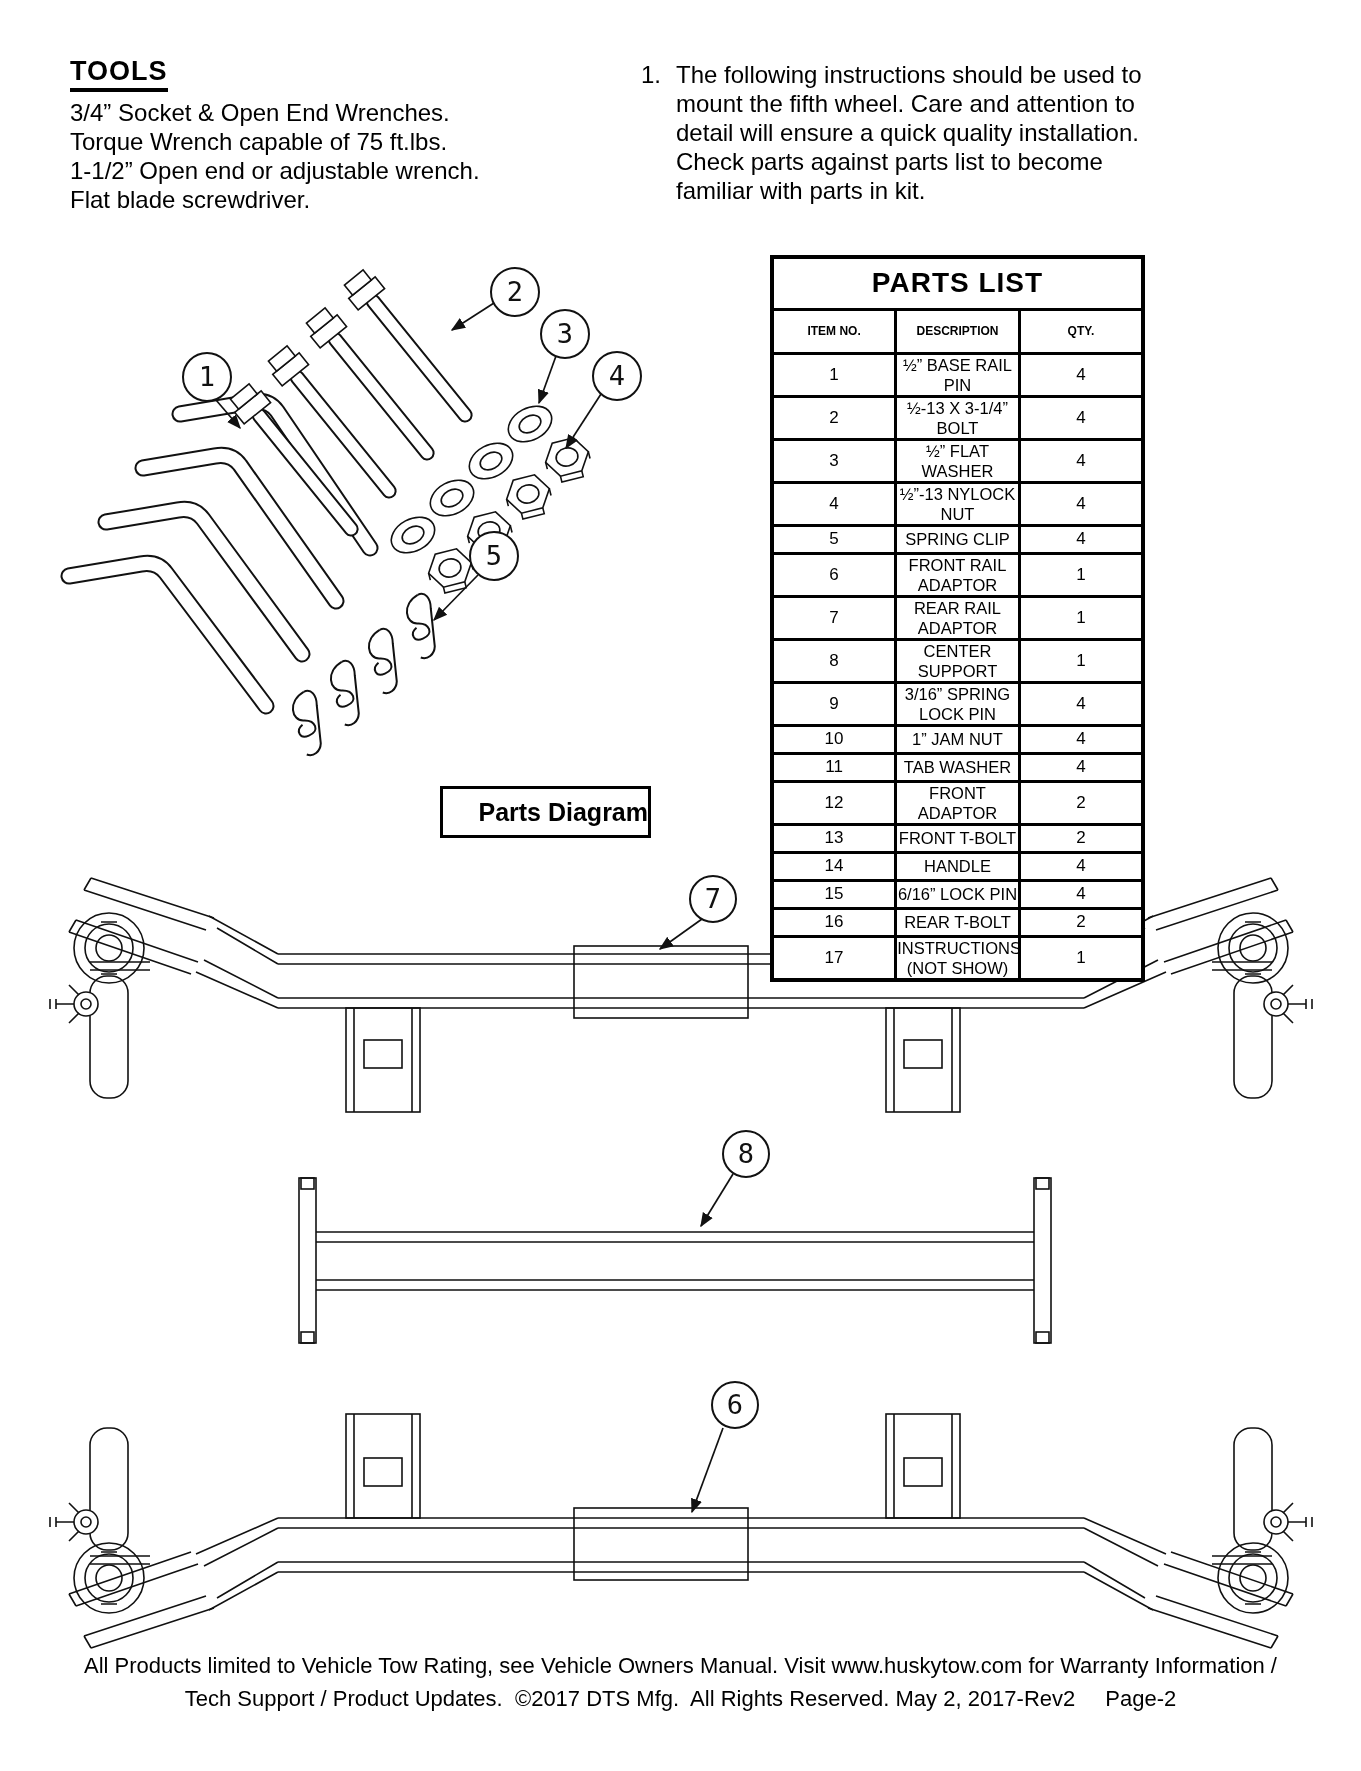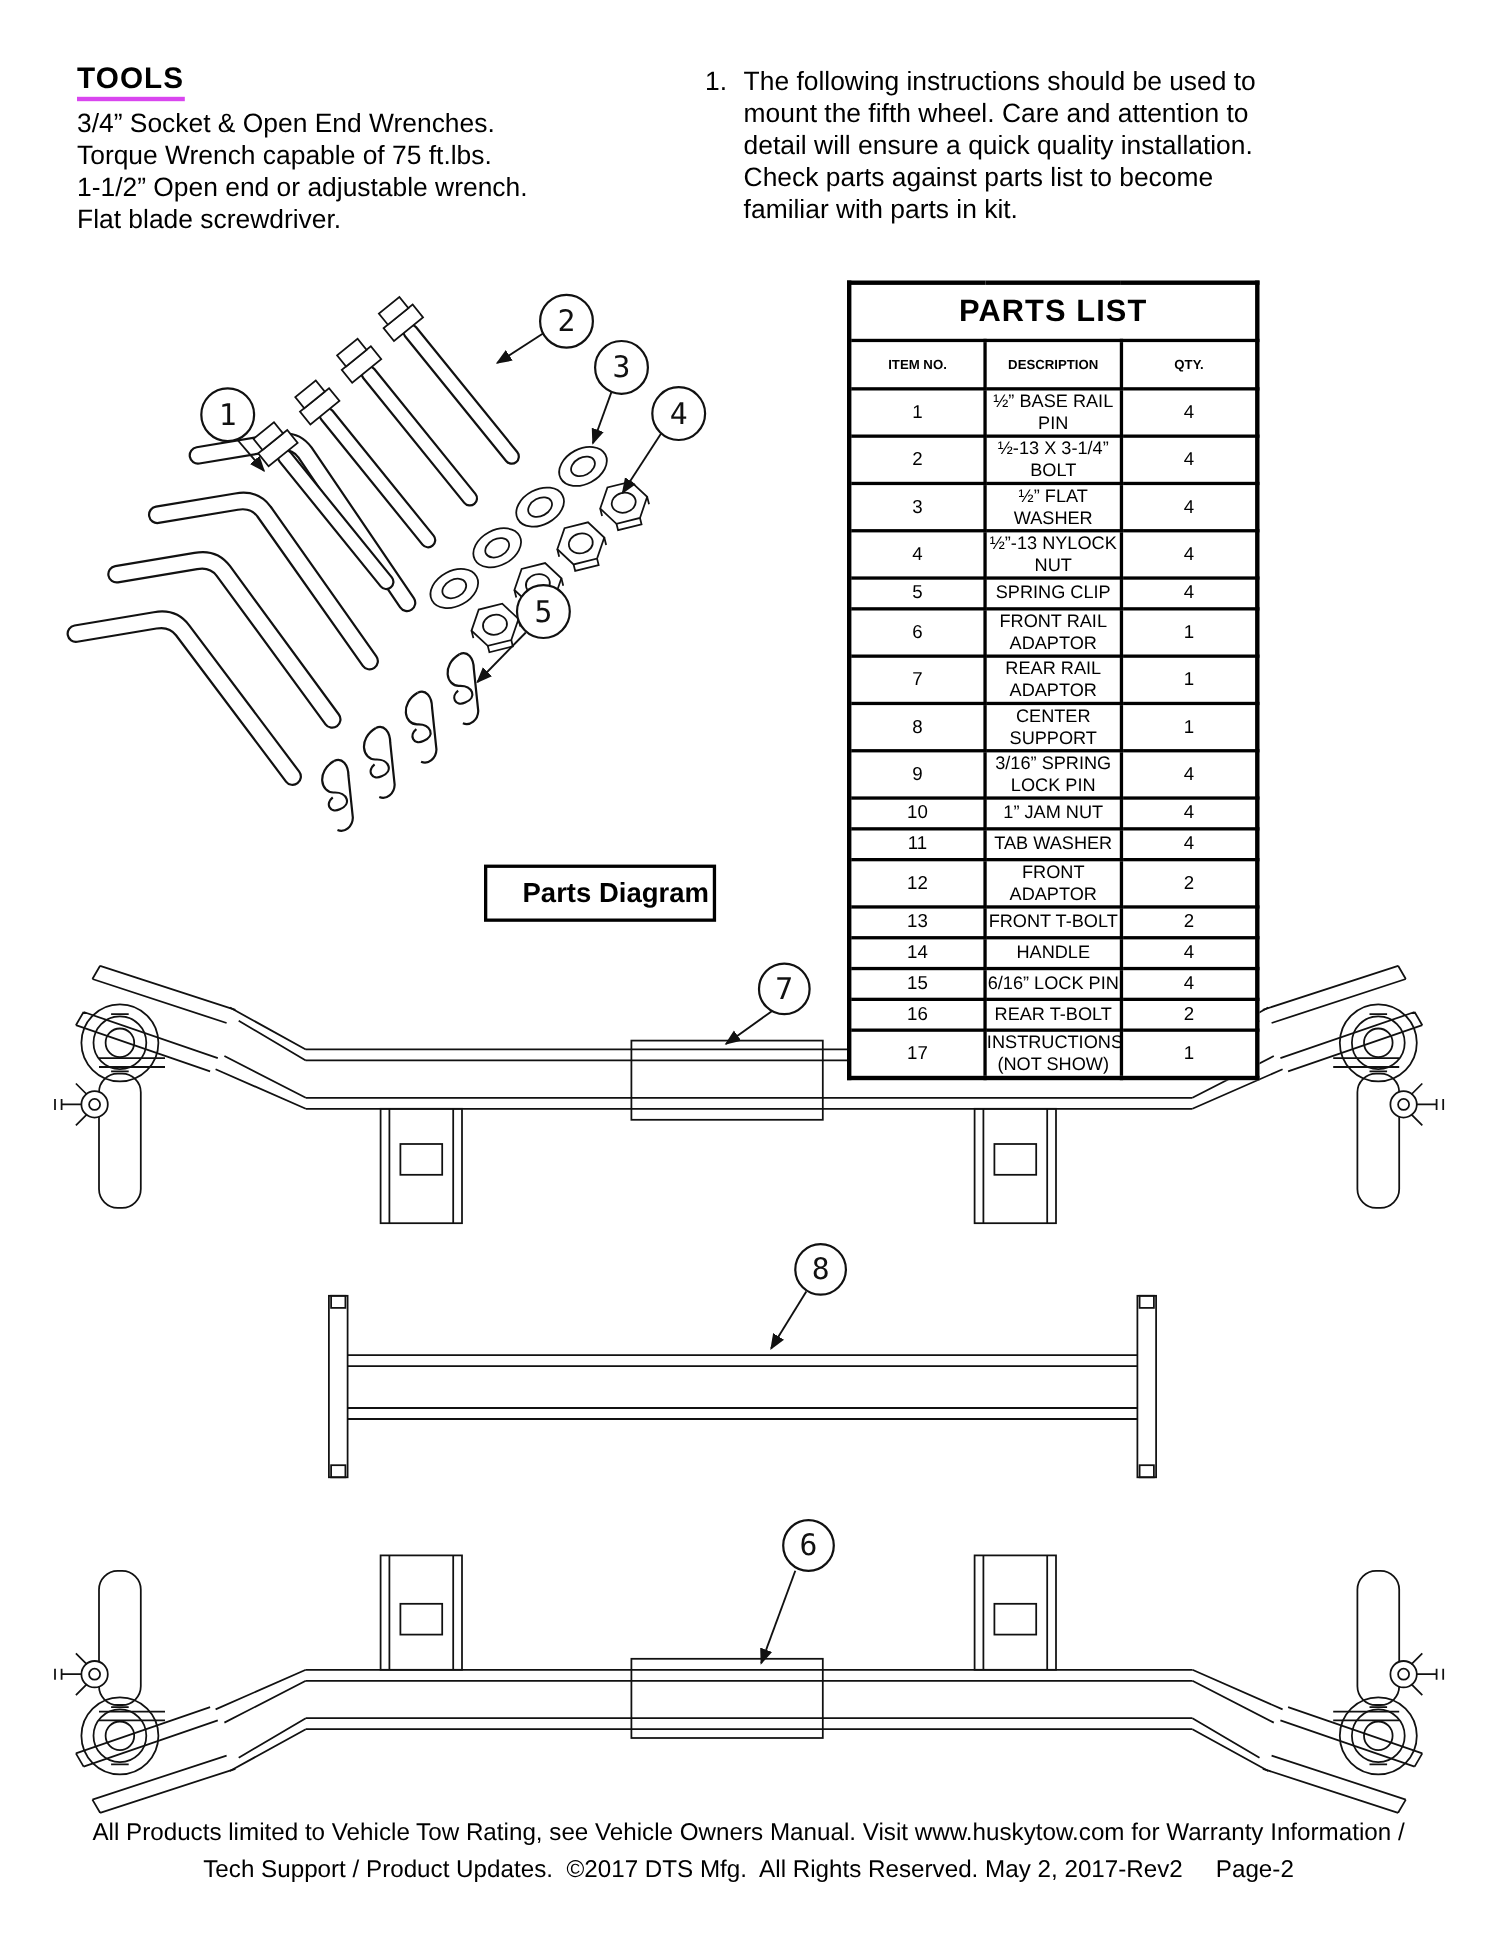--- a/index.html
+++ b/index.html
@@ -9,21 +9,21 @@
     font-family:"Liberation Sans", sans-serif; color:#000;
     overflow:hidden;
   }
   .abs { position:absolute; }
   svg text { font-family:"DejaVu Sans Mono", monospace; }
 
   
   .tools { left:70px; top:56px; width:520px; }
   .tools h2 {
     font-size:27px; font-weight:bold; letter-spacing:1px;
-    display:inline-block; border-bottom:4px solid #d946ef; padding-bottom:1px; margin-bottom:6px;
+    display:inline-block; border-bottom:4px solid #000000; padding-bottom:1px; margin-bottom:6px;
   }
   .tools .tool-line { font-size:24px; line-height:29px; }
 
   
   .instruction { left:641px; top:60px; width:530px; display:flex; gap:15px; }
   .instruction .num { font-size:24px; line-height:29px; }
   .instruction .txt { font-size:24px; line-height:29px; width:475px; }
 
   
   .parts-table-wrap { left:770px; top:255px; }
@@ -33,21 +33,21 @@
   .pl-title { font-size:28px; font-weight:bold; letter-spacing:1px; text-align:center; height:52px; }
   th.colhead { font-size:12px; font-weight:bold; text-align:center; height:44px; }
   td.c-item { width:115px; text-align:center; font-size:17px; height:28px; }
   td.c-desc { width:233px; text-align:center; font-size:16.5px; white-space:pre-line; line-height:20px; }
   td.c-qty  { width:79px;  text-align:center; font-size:17px; }
 
   
   .pd-label {
     left:440px; top:786px; width:211px; height:52px;
     border:3px solid #000; background:#fff;
-    font-size:25px; font-weight:bold; text-align:left; line-height:46px;padding-left:32px;
+    font-size:25px; font-weight:bold; text-align:right; line-height:46px;
   }
 
   
   .footer1 { left:0; top:1653px; width:100%; text-align:center; font-size:22px; }
   .footer2 { left:0; top:1686px; width:100%; display:flex; justify-content:center; align-items:baseline; font-size:22px; }
   .footer2 .pg { margin-left:30px; }
   .footer2 .t { white-space:pre; }
 
   
   .ln   { stroke:#111; stroke-width:1.6; fill:none; }

